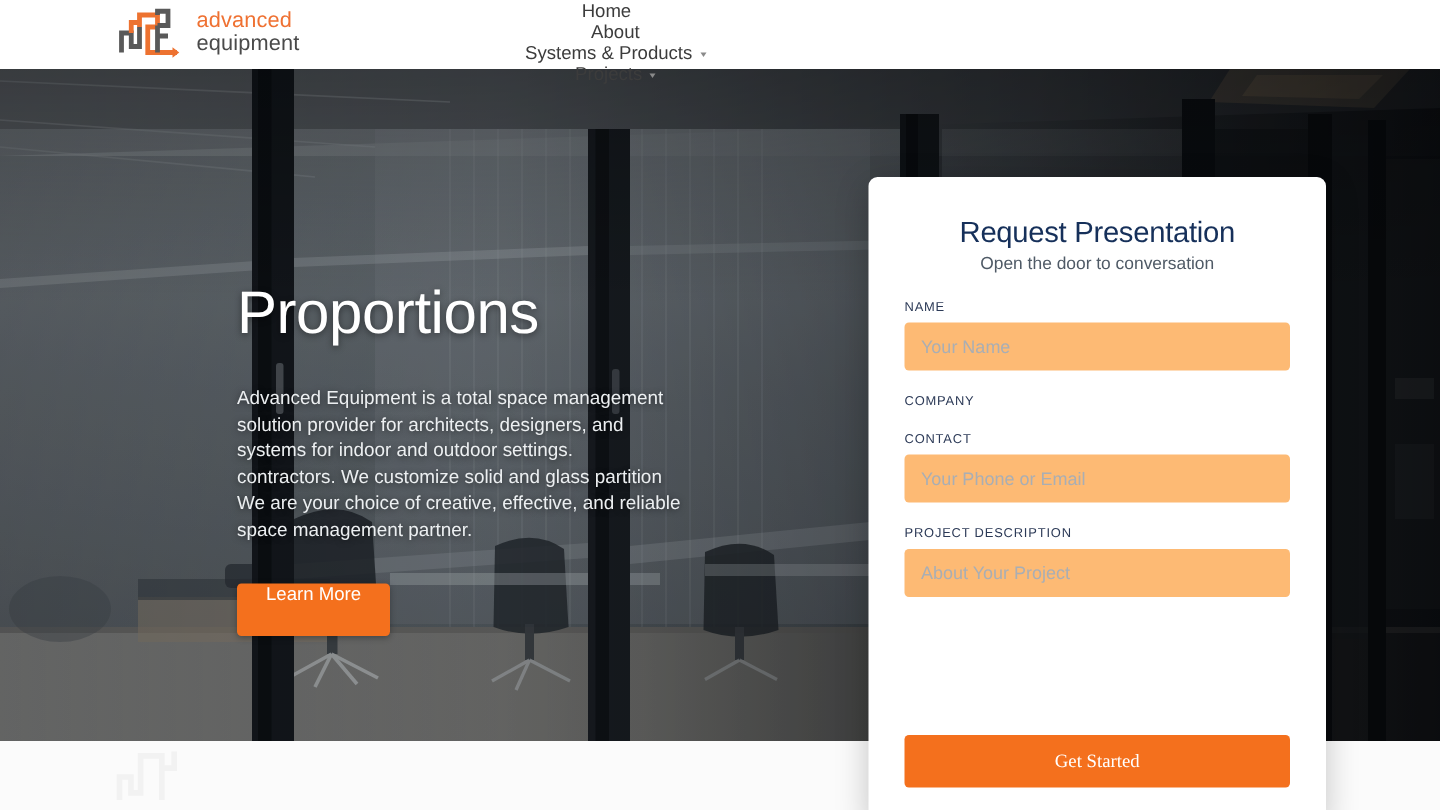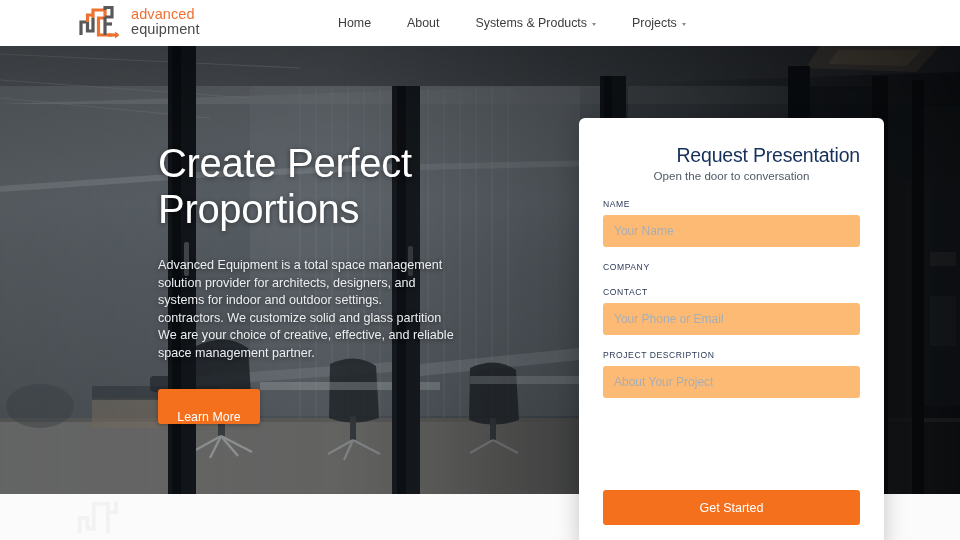--- a/index.html
+++ b/index.html
@@ -16,21 +16,21 @@
     position:absolute; top:0; left:0; width:960px; height:46px;
     background:#ffffff; z-index:40;
     display:flex; align-items:center;padding-left:21px;
   }
   .logo-wrap { position:absolute; left:78px; top:5px; display:flex; align-items:center; gap:9px; }
   .logo-mark { width:44px; height:34px; display:block; }
   .logo-text { line-height:1.05; }
   .logo-line1 { font-size:14.5px; color:#ef7132; letter-spacing:0.1px; }
   .logo-line2 { font-size:14.5px; color:#4a4a4a; letter-spacing:0.1px; }
 
-  .nav { position:absolute; left:338px; top:0; height:46px; display:flex; align-items:center; gap:12px; }
+  .nav { position:absolute; left:338px; top:0; height:46px; display:flex; align-items:center; gap:0;flex-direction:column; }
   .nav-item {
     font-size:12.4px; color:#3c3c3c; padding:0 12px; cursor:pointer;
     display:flex; align-items:center; gap:5px; white-space:nowrap;
   }
   .nav-item:first-child { padding-left:0; }
   .caret { display:inline-block; width:0; height:0; position:relative; top:1px;
            border-left:2.6px solid transparent; border-right:2.6px solid transparent;
            border-top:3.4px solid #8a8a8a; }
 
   .header-right { position:absolute; right:0; top:0; height:46px; display:flex; align-items:center; }
@@ -53,53 +53,53 @@
     font-size:40px; line-height:46px; color:#ffffff; font-weight:400; letter-spacing:-0.3px;
     text-shadow:0 1px 5px rgba(0,0,0,.45);
   }
   .hero-para {
     margin-top:25px; font-size:12.6px; line-height:17.5px; color:#eceff1; max-width:300px;
     text-shadow:0 1px 4px rgba(0,0,0,.5);
   }
   .hero-para .br { display:block; }
   .learn-btn {
     margin-top:27px; width:102px; height:35px; background:#f4701d; border:none; border-radius:3px;
-    color:#fff; font-size:12.4px; cursor:pointer; display:flex; align-items:flex-end; justify-content:center;
+    color:#fff; font-size:12.4px; cursor:pointer; display:flex; align-items:flex-start; justify-content:center;
     box-shadow:0 1px 4px rgba(0,0,0,.3);
   }
 
   
   .below-band { position:absolute; top:494px; left:0; width:960px; height:46px; background:#fbfbfb; }
   .watermark { position:absolute; left:72px; top:498px; width:60px; height:40px; opacity:.05; }
 
   
   .form-card {
     position:absolute; left:579px; top:118px; width:305px; height:430px;
     background:#ffffff; border-radius:6px; z-index:30;
     box-shadow:0 6px 22px rgba(0,0,0,.22);
     padding:26px 24px 0 24px;
   }
-  .form-title { text-align:right; font-size:19.5px; color:#16305a; letter-spacing:-0.2px; }
+  .form-title { text-align:center; font-size:19.5px; color:#16305a; letter-spacing:-0.2px; }
   .form-sub { text-align:center; font-size:11.6px; color:#4f5a66; margin-top:2px; }
   .field { margin-top:15px; }
   .field.first { margin-top:17px; }
   .f-label {
     font-size:8.6px; letter-spacing:0.55px; color:#2c3a57; font-weight:400; text-transform:uppercase;
     display:block; margin-bottom:6px;
   }
   .f-input {
     width:100%; height:32px; background:#fdba74; border:none; border-radius:3px;
     padding:0 11px; font-size:12px; color:#3b3b3b; font-family:"Liberation Sans", sans-serif;
   }
   .f-input::placeholder { color:#a9aeb4; }
   .submit-btn {
     position:absolute; left:24px; bottom:23px; width:257px; height:35px;
     background:#f4701d; border:none; border-radius:3px; color:#fff; font-size:12.5px;
     cursor:pointer; display:flex; align-items:center; justify-content:center;
-    font-family:Liberation Sans, sans-serif;
+    font-family:Liberation Serif, serif;
   }
 </style>
 </head>
 <body>
 
 <div class="page">
 
   <div class="header">
 
     <div class="logo-wrap">
@@ -291,21 +291,21 @@
       <rect x="930" y="206" width="26" height="14" fill="#6b6f70" opacity=".35"></rect>
       <rect x="930" y="250" width="26" height="50" fill="#5d6162" opacity=".25"></rect>
 
       <rect x="0" y="0" width="960" height="448" fill="url(#vignette)"></rect>
       <rect x="0" y="0" width="960" height="448" fill="url(#darkTop)"></rect>
       <rect x="0" y="0" width="960" height="448" fill="#0d1420" opacity=".16"></rect>
     </svg>
 
     <div class="hero-content">
       <h1 class="hero-title">
-        <span>Create Perfect</span><br>
+        <br>
         <span>Proportions</span>
       </h1>
       <p class="hero-para">
         <span class="br">Advanced Equipment is a total space management</span>
         <span class="br">solution provider for architects, designers, and</span>
         <span class="br">systems for indoor and outdoor settings.</span>
         <span class="br">contractors. We customize solid and glass partition</span>
         <span class="br">We are your choice of creative, effective, and reliable</span>
         <span class="br">space management partner.</span>
       </p>

